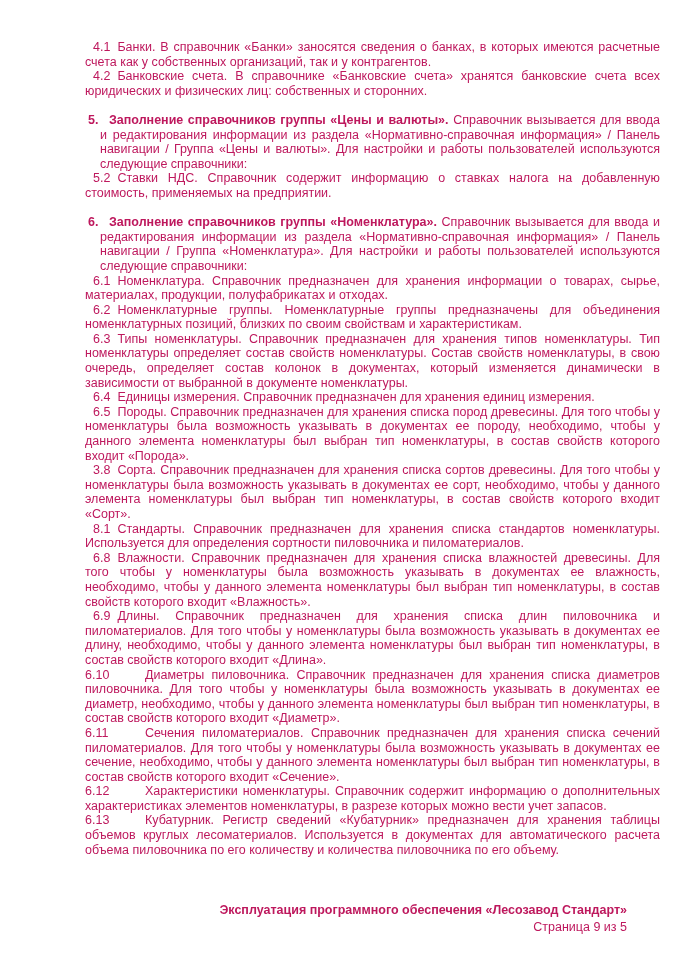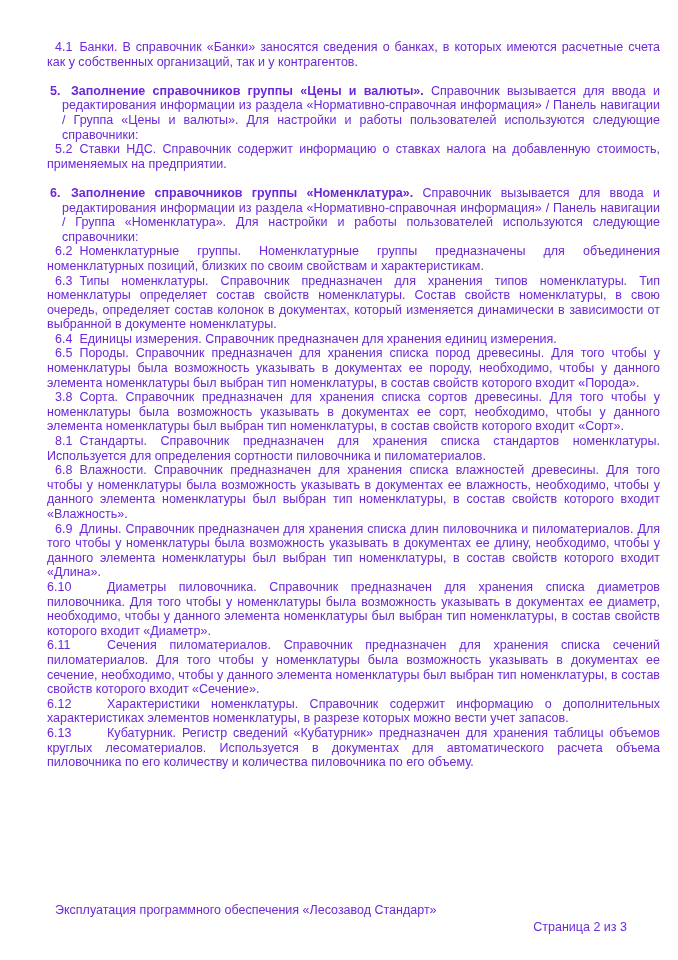--- a/index.html
+++ b/index.html
@@ -6,25 +6,25 @@
     margin: 0;
     padding: 0;
     background: #ffffff;
   }
   .page {
     position: relative;
     width: 678px;
     height: 960px;
     background: #ffffff;
     box-sizing: border-box;
-    padding: 40px 18px 0 47px;
+    padding: 40px 18px 0 85px;
     font-family: "Liberation Sans", sans-serif;
     font-size: 12.5px;
     line-height: 14.6px;
-    color: #6d28d9;
+    color: #be185d;
     overflow: hidden;
   }
   .para {
     margin: 0;
     text-align: justify;
     text-indent: 8px;
   }
   .para .num {
     margin-right: 7px;
     white-space: nowrap;
@@ -50,38 +50,40 @@
   }
   .bold { font-weight: bold; }
   .spacer { height: 14.6px; }
   .footer {
     position: absolute;
     top: 903px;
     left: 55px;
     width: 572px;
     line-height: 15px;
   }
-  .footer-title { text-align: left; }
+  .footer-title { text-align: right; font-weight: bold; }
   .footer-page  { text-align: right; margin-top: 2px; }
 </style>
 </head>
 <body>
 
 <div class="page">
   <div id="doc-body">
   <p class="para"><span class="num">4.1</span><span class="txt">Банки. В справочник «Банки» заносятся сведения о банках, в которых имеются расчетные счета как у собственных организаций, так и у контрагентов.</span></p>
 
+  <p class="para"><span class="num">4.2</span><span class="txt">Банковские счета. В справочнике «Банковские счета» хранятся банковские счета всех юридических и физических лиц: собственных и сторонних.</span></p>
 <div class="spacer"></div>
   <p class="para section"><span class="num bold">5.</span><span class="bold txt-bold">Заполнение справочников группы «Цены и валюты».</span> <span class="txt">Справочник вызывается для ввода и редактирования информации из раздела «Нормативно-справочная информация» / Панель навигации / Группа «Цены и валюты». Для настройки и работы пользователей используются следующие справочники:</span></p>
 
 
   <p class="para"><span class="num">5.2</span><span class="txt">Ставки НДС. Справочник содержит информацию о ставках налога на добавленную стоимость, применяемых на предприятии.</span></p>
 <div class="spacer"></div>
   <p class="para section"><span class="num bold">6.</span><span class="bold txt-bold">Заполнение справочников группы «Номенклатура».</span> <span class="txt">Справочник вызывается для ввода и редактирования информации из раздела «Нормативно-справочная информация» / Панель навигации / Группа «Номенклатура». Для настройки и работы пользователей используются следующие справочники:</span></p>
 
+  <p class="para"><span class="num">6.1</span><span class="txt">Номенклатура. Справочник предназначен для хранения информации о товарах, сырье, материалах, продукции, полуфабрикатах и отходах.</span></p>
 
   <p class="para"><span class="num">6.2</span><span class="txt">Номенклатурные группы. Номенклатурные группы предназначены для объединения номенклатурных позиций, близких по своим свойствам и характеристикам.</span></p>
 
   <p class="para"><span class="num">6.3</span><span class="txt">Типы номенклатуры. Справочник предназначен для хранения типов номенклатуры. Тип номенклатуры определяет состав свойств номенклатуры. Состав свойств номенклатуры, в свою очередь, определяет состав колонок в документах, который изменяется динамически в зависимости от выбранной в документе номенклатуры.</span></p>
 
   <p class="para"><span class="num">6.4</span><span class="txt">Единицы измерения. Справочник предназначен для хранения единиц измерения.</span></p>
 
   <p class="para"><span class="num">6.5</span><span class="txt">Породы. Справочник предназначен для хранения списка пород древесины. Для того чтобы у номенклатуры была возможность указывать в документах ее породу, необходимо, чтобы у данного элемента номенклатуры был выбран тип номенклатуры, в состав свойств которого входит «Порода».</span></p>
 
   <p class="para"><span class="num">3.8</span><span class="txt">Сорта. Справочник предназначен для хранения списка сортов древесины. Для того чтобы у номенклатуры была возможность указывать в документах ее сорт, необходимо, чтобы у данного элемента номенклатуры был выбран тип номенклатуры, в состав свойств которого входит «Сорт».</span></p>
@@ -95,15 +97,15 @@
   <p class="para tab"><span class="num">6.10</span><span class="txt">Диаметры пиловочника. Справочник предназначен для хранения списка диаметров пиловочника. Для того чтобы у номенклатуры была возможность указывать в документах ее диаметр, необходимо, чтобы у данного элемента номенклатуры был выбран тип номенклатуры, в состав свойств которого входит «Диаметр».</span></p>
 
   <p class="para tab"><span class="num">6.11</span><span class="txt">Сечения пиломатериалов. Справочник предназначен для хранения списка сечений пиломатериалов. Для того чтобы у номенклатуры была возможность указывать в документах ее сечение, необходимо, чтобы у данного элемента номенклатуры был выбран тип номенклатуры, в состав свойств которого входит «Сечение».</span></p>
 
   <p class="para tab"><span class="num">6.12</span><span class="txt">Характеристики номенклатуры. Справочник содержит информацию о дополнительных характеристиках элементов номенклатуры, в разрезе которых можно вести учет запасов.</span></p>
 
   <p class="para tab"><span class="num">6.13</span><span class="txt">Кубатурник. Регистр сведений «Кубатурник» предназначен для хранения таблицы объемов круглых лесоматериалов. Используется в документах для автоматического расчета объема пиловочника по его количеству и количества пиловочника по его объему.</span></p>
 </div>
   <div class="footer">
     <div class="footer-title">Эксплуатация программного обеспечения «Лесозавод Стандарт»</div>
-    <div class="footer-page">Страница 2 из 3</div>
+    <div class="footer-page">Страница 9 из 5</div>
   </div>
 </div>
 
 </body></html>

